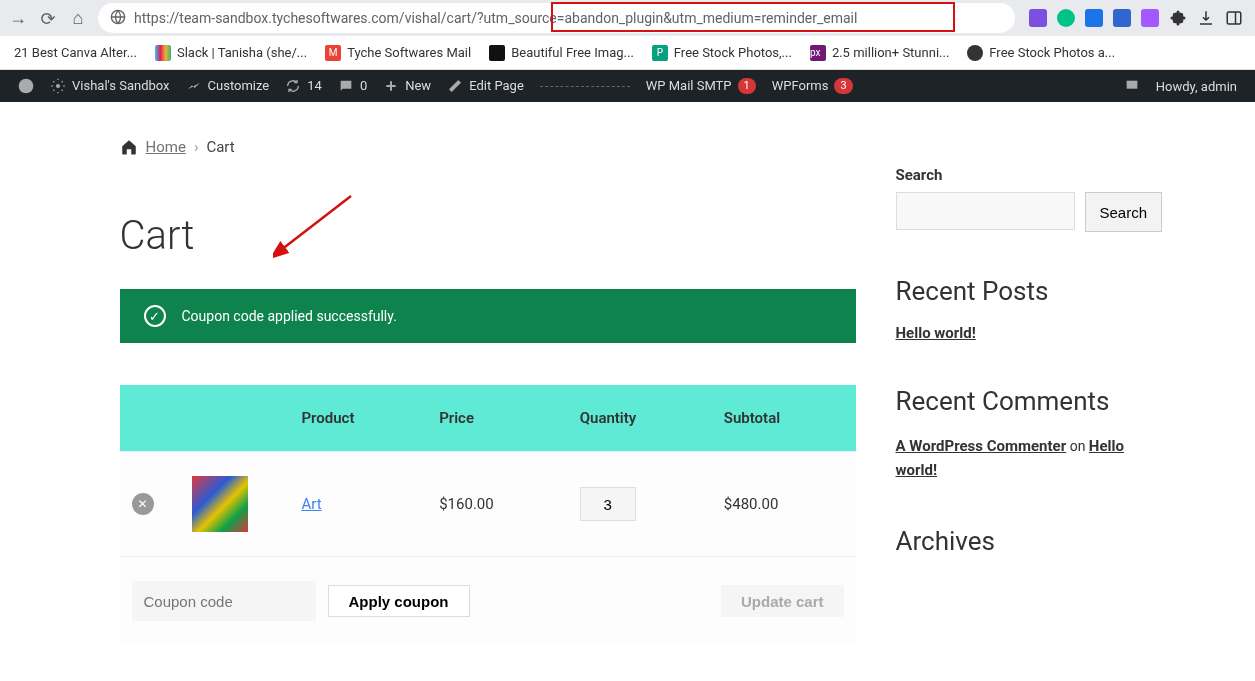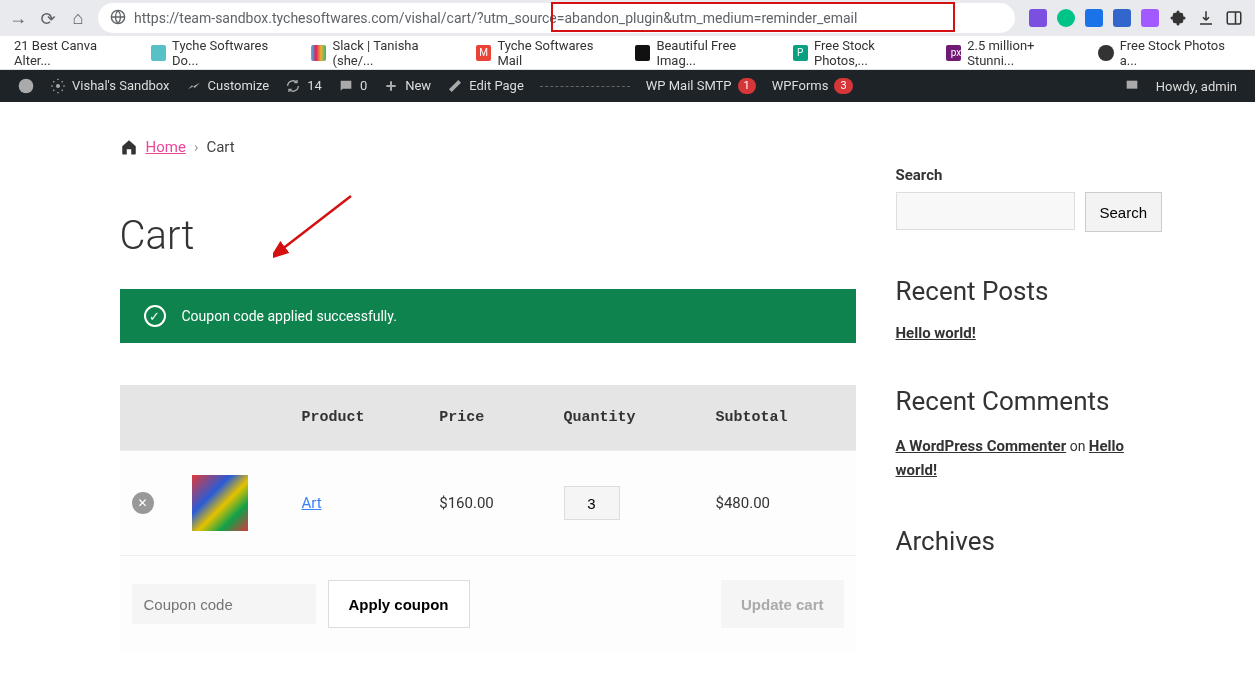--- a/index.html
+++ b/index.html
@@ -28,37 +28,37 @@
 .wpbar .right { margin-left:auto; display:flex; align-items:center; }
 .badge { background:#d63638; color:#fff; border-radius:10px; padding:0 6px; font-size:11px; line-height:16px; min-width:16px; text-align:center; }
 .editable-box { border-bottom:1px dashed #666; width:90px; display:inline-block; }
 
 
 .page { max-width:1060px; margin:0 auto; padding:36px 22px 0; display:flex; gap:40px; position:relative; }
 .main { flex:1; min-width:0; }
 .sidebarR { width:240px; }
 
 .breadcrumb { font-size:15px; color:#444; margin-bottom:56px; display:flex; align-items:center; gap:8px; }
-.breadcrumb a { color:#ec4899; text-decoration:underline; }
+.breadcrumb a { color:#737373; text-decoration:underline; }
 h1.title { font-size:40px; font-weight:300; color:#333; margin-bottom:30px; }
 .arrow-annot { position:absolute; pointer-events:none; }
 
 .notice { background:#0f834d; color:#fff; padding:16px 24px; display:flex; align-items:center; gap:16px; margin-bottom:42px; }
 .notice .check { width:22px; height:22px; border:2px solid #fff; border-radius:50%; display:flex; align-items:center; justify-content:center; font-size:13px; }
 
 .cart-table { width:100%; border-collapse:collapse; }
-.cart-table thead th { background:#e5e5e5; color:#333; font-weight:600; font-size:15px; text-align:left; padding:24px 12px;font-family:Liberation Mono, monospace; }
+.cart-table thead th { background:#5eead4; color:#333; font-weight:600; font-size:15px; text-align:left; padding:24px 12px; }
 .cart-table tbody td { background:#fdfdfd; border-top:1px solid #eee; padding:24px 12px; vertical-align:middle; color:#333; font-size:15px; }
 .remove-btn { width:22px; height:22px; border-radius:50%; background:#999; color:#fff; display:inline-flex; align-items:center; justify-content:center; font-size:12px; cursor:pointer; }
 .thumb { width:56px; height:56px; background:linear-gradient(135deg,#e03a3a 0%,#2a5cd6 35%,#e6c200 55%,#0fa04a 75%,#d83838 100%); }
 .prod-link { color:#3b82f6; text-decoration:underline; }
 .qty-input { width:56px; height:34px; text-align:center; border:1px solid #ddd; background:#f5f5f5; font-size:15px; }
 .cart-actions td { background:#f5f5f5; padding:16px 12px; }
 .coupon-input { width:184px; height:40px; padding:0 12px; background:#f5f5f5; border:none; font-size:15px; color:#666; }
-.btn { height:48px; padding:0 20px; background:#fff; border:1px solid #ddd; font-size:15px; font-weight:600; cursor:pointer; }
+.btn { height:32px; padding:0 20px; background:#fff; border:1px solid #ddd; font-size:15px; font-weight:600; cursor:pointer; }
 .btn.dis { color:#aaa; cursor:default; background:#f5f5f5; border:none; }
 
 .widget-title { font-size:26px; font-weight:400; color:#333; margin-bottom:18px; }
 .widget { margin-bottom:44px;margin-top:28px; }
 .search-wrap { display:flex; gap:10px; }
 .search-input { flex:1; height:38px; border:1px solid #ddd; background:#f8f8f8; }
 .search-btn { height:40px; padding:0 14px; border:1px solid #ccc; background:#f3f3f3; font-size:15px; cursor:pointer; }
 .widget a { color:#333; font-weight:700; text-decoration:underline; font-size:15px; }
 .widget .on { font-weight:400; }
 </style>
@@ -103,41 +103,37 @@
           </svg>
       </span>
     </div>
   </div>
 
   <div class="bk-row">
     <div class="bk-item">
         <span>21 Best Canva Alter...</span>
       </div>
     <div class="bk-item">
-        <span class="bk-fav" style="background:#58c1c7"></span>
-        <span>Tyche Softwares Do...</span>
-      </div>
-    <div class="bk-item">
         <span class="bk-fav" style="background:linear-gradient(90deg,#36c5f0,#e01e5a,#ecb22e,#2eb67d)"></span>
         <span>Slack | Tanisha (she/...</span>
       </div>
     <div class="bk-item">
         <span class="bk-fav" style="background:#ea4335;color:#fff;font-size:10px;text-align:center;line-height:16px">M</span>
         <span>Tyche Softwares Mail</span>
       </div>
     <div class="bk-item">
         <span class="bk-fav" style="background:#111"></span>
         <span>Beautiful Free Imag...</span>
       </div>
     <div class="bk-item">
         <span class="bk-fav" style="background:#07a081;color:#fff;font-size:10px;text-align:center;line-height:16px">P</span>
         <span>Free Stock Photos,...</span>
       </div>
     <div class="bk-item">
-        <span class="bk-fav" style="background:#701a75;color:#fff;font-size:10px;text-align:right;line-height:16px">px</span>
+        <span class="bk-fav" style="background:#701a75;color:#fff;font-size:10px;text-align:left;line-height:16px">px</span>
         <span>2.5 million+ Stunni...</span>
       </div>
     <div class="bk-item">
         <span class="bk-fav" style="background:#333;border-radius:50%"></span>
         <span>Free Stock Photos a...</span>
       </div>
   </div>
 
   <div class="wpbar">
     <div class="wpbar-item">

